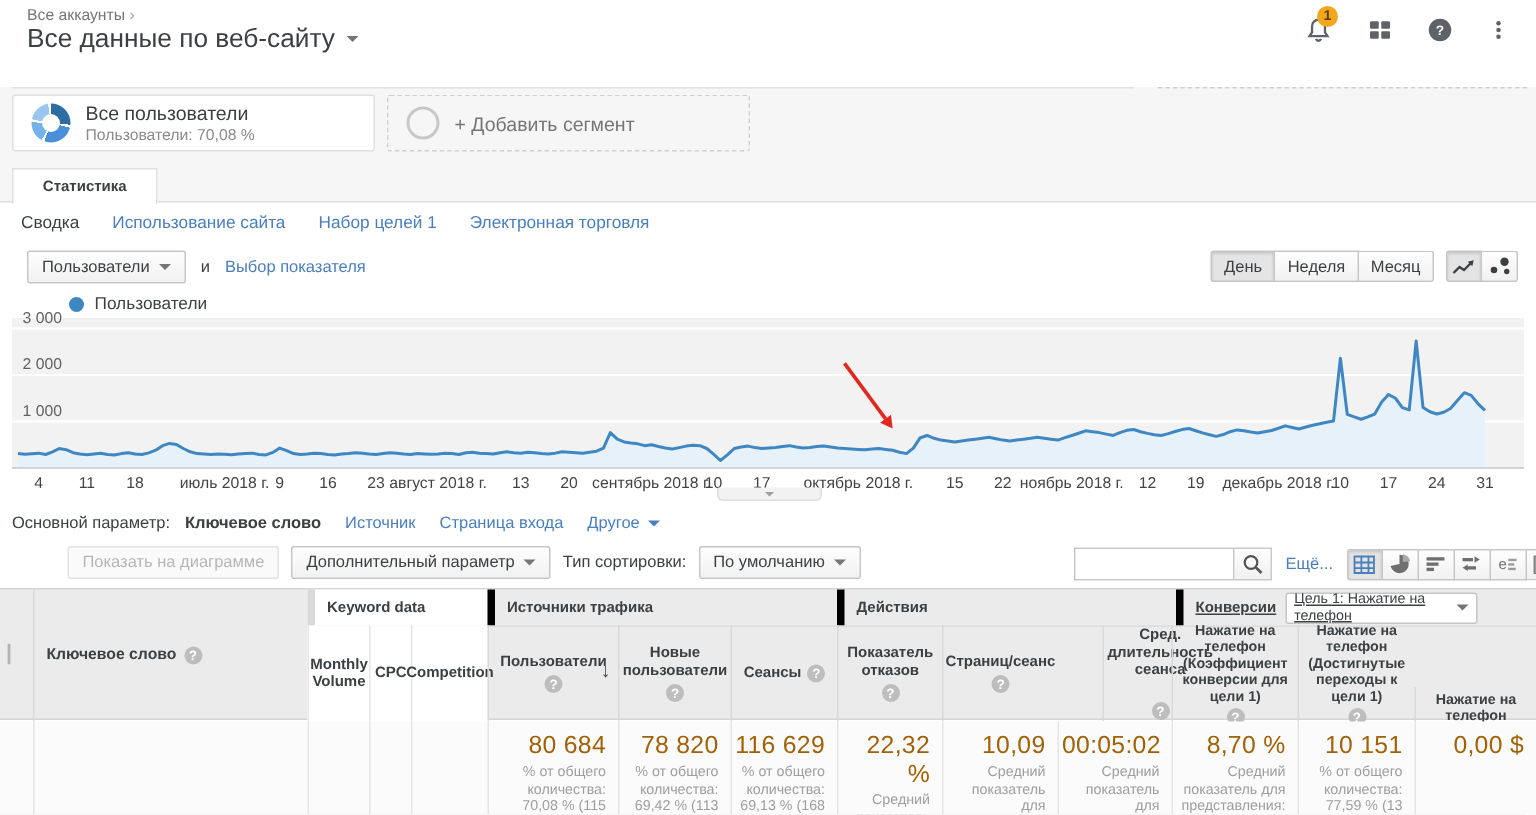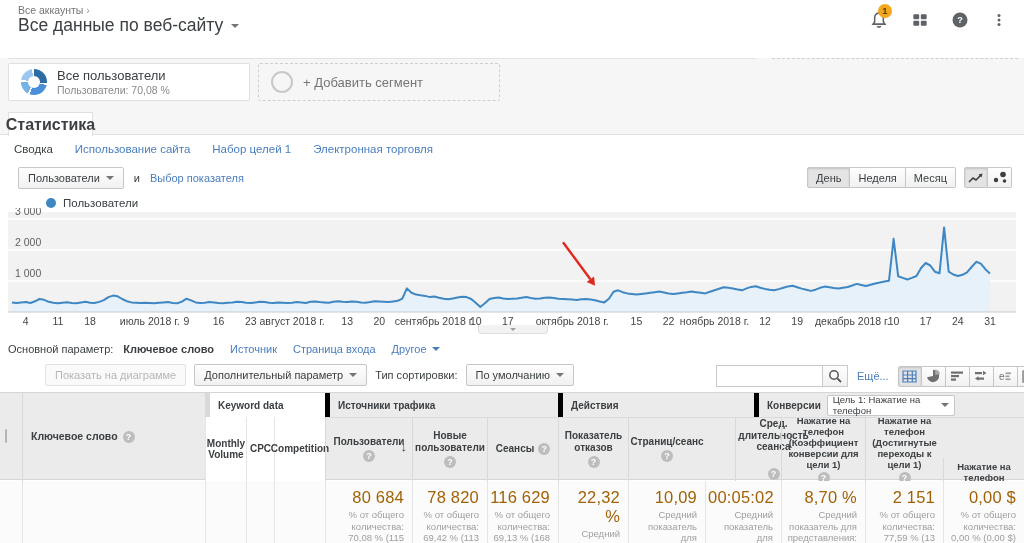--- a/index.html
+++ b/index.html
@@ -104,21 +104,21 @@
     <span>
       <div style="font-size:13px;color:#3c4043;">Все пользователи</div>
       <div style="font-size:10.5px;color:#8a8a8a;margin-top:1px;">Пользователи: 70,08 %</div>
     </span>
   </div>
   <div class="chip" style="left:258px;border:1px dashed #cfcfcf;">
     <span style="width:22px;height:22px;border:2px solid #c8c8c8;border-radius:50%;"></span>
     <span style="font-size:13px;color:#757575;">+ Добавить сегмент</span>
   </div>
 
-  <div class="abs" style="left:8px;top:112px;width:85px;height:24px;background:#fff;border:1px solid #e0e0e0;border-bottom:none;display:flex;align-items:center;justify-content:center;font-weight:bold;font-size:16px;color:#3c4043;z-index:2;cursor:pointer;">
+  <div class="abs" style="left:8px;top:112px;width:97px;height:24px;background:#fff;border:1px solid #e0e0e0;border-bottom:none;display:flex;align-items:center;justify-content:center;font-weight:bold;font-size:10px;color:#3c4043;z-index:2;cursor:pointer;">
     <span>Статистика</span>
   </div>
 
   <div class="abs" style="left:14px;top:136px;width:1000px;height:26px;display:flex;align-items:center;gap:22px;font-size:11.5px;background:#fff;">
     <span style="color:#3c4043;cursor:pointer;">Сводка</span>
     <span class="link">Использование сайта</span>
     <span class="link">Набор целей 1</span>
     <span class="link">Электронная торговля</span>
   </div>
 
@@ -292,21 +292,21 @@
 
     <div class="gcell" style="left:205px;width:120px;border-left-color:#d9d9d9;">
         <span>Keyword data</span>
       </div>
     <div class="gcell" style="left:325px;width:233px;">
         <span>Источники трафика</span>
       </div>
     <div class="gcell" style="left:558px;width:223px;">
         <span>Действия</span>
       </div>
-    <div class="gcell" style="left:754px;width:224px;">
+    <div class="gcell" style="left:784px;width:224px;text-decoration:underline;">
       <span>Конверсии</span>
       <span style="margin-left:6px;display:inline-flex;align-items:center;justify-content:space-between;width:128px;height:21px;border:1px solid #c6c6c6;border-radius:2px;background:#fff;padding:0 5px;font-weight:normal;font-size:9.5px;cursor:pointer;">
         <span>Цель 1: Нажатие на телефон</span>
         <span class="tri"></span>
       </span>
     </div>
 
     <div class="abs" style="left:325px;top:24px;width:699px;border-top:1px solid #dcdcdc;"></div>
     <div class="abs" style="left:205px;top:24px;width:120px;border-top:1px solid #e6e6e6;"></div>
 
@@ -391,21 +391,20 @@
     </div>
     <div class="tcell" style="left:705px;width:76px;">
       <div class="tval">00:05:02</div>
       <div class="tnote">Средний показатель для представления: 00:04:53 (3,06 %)</div>
     </div>
     <div class="tcell" style="left:781px;width:84px;">
       <div class="tval">8,70 %</div>
       <div class="tnote">Средний показатель для представления: 7,75 % (12,24 %)</div>
     </div>
     <div class="tcell" style="left:865px;width:78px;">
-      <div class="tval">2 151</div>
+      <div class="tval">10 151</div>
       <div class="tnote">% от общего количества: 77,59 % (13 083)</div>
     </div>
     <div class="tcell" style="left:943px;width:81px;">
       <div class="tval">0,00 $</div>
-      <div class="tnote">% от общего количества: 0,00 % (0,00 $)</div>
     </div>
   </div>
 </div>
 
 </body></html>

